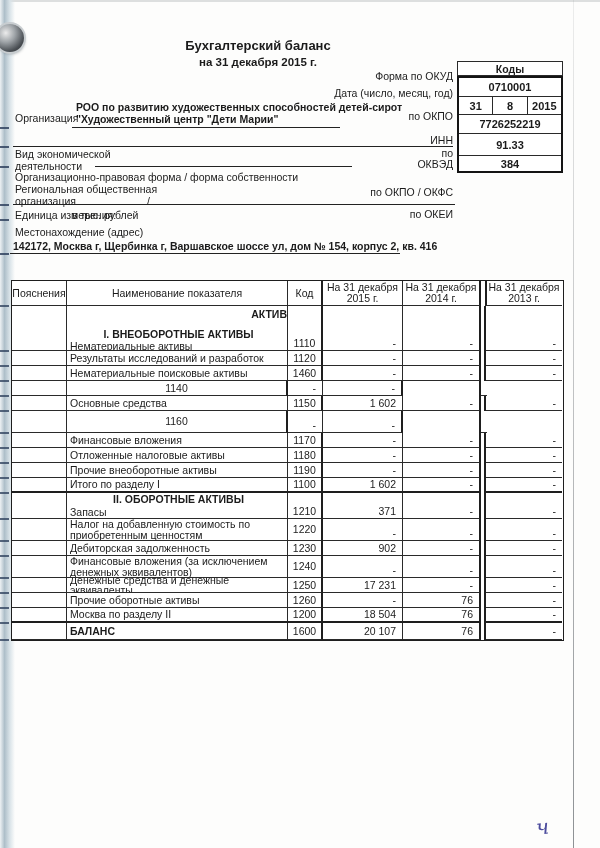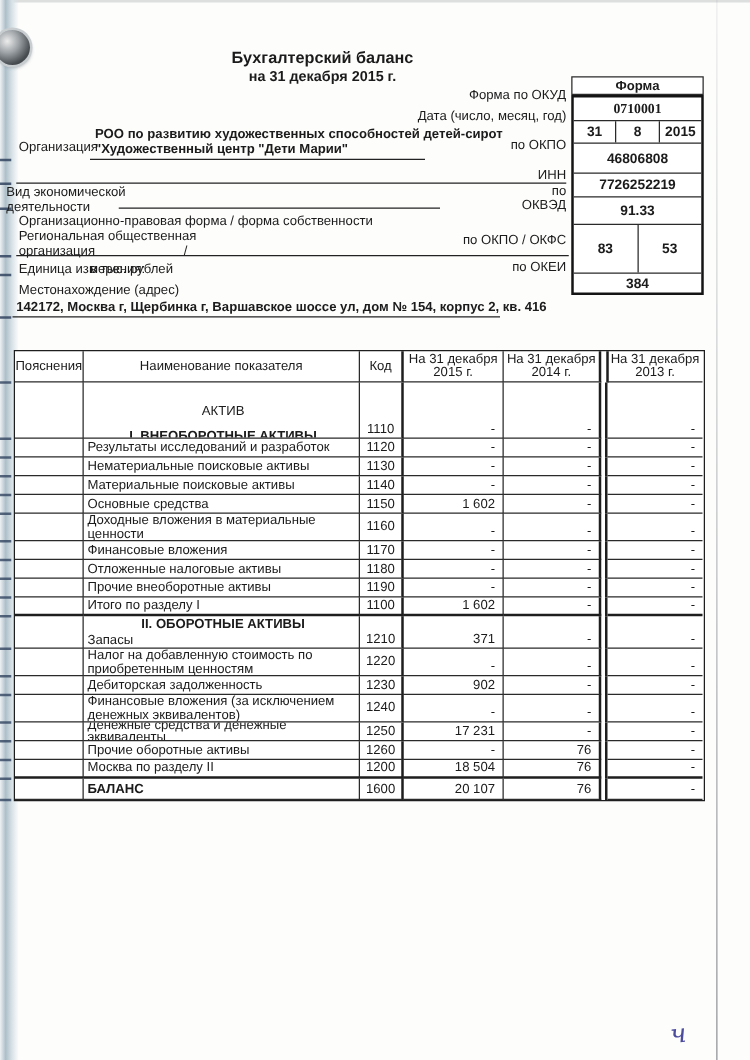--- a/index.html
+++ b/index.html
@@ -29,21 +29,21 @@
   .b{font-weight:bold;}
   .rlabel{position:absolute;right:147px;text-align:right;font-size:10.5px;line-height:11px;white-space:nowrap;}
   .uline{position:absolute;height:1px;background:#222;}
 
   
   .codes{position:absolute;left:457px;top:61px;width:106px;font-size:11px;}
   .codes-head{height:13px;border:1px solid #2a2a2a;display:flex;align-items:center;justify-content:center;
     font-weight:bold;font-size:10.5px;background:#fff;}
   .codes-box{border:2px solid #141414;background:#fff;}
   .crow{display:flex;align-items:center;justify-content:center;font-weight:bold;border-top:1px solid #2a2a2a;}
-  .crow:first-child{border-top:none;font-family:Liberation Serif, serif;}
+  .crow:first-child{border-top:none;}
   .dcell{flex:1;display:flex;align-items:center;justify-content:center;height:100%;}
   .dcell.mid{border-left:1px solid #2a2a2a;border-right:1px solid #2a2a2a;}
   .half{flex:1;display:flex;align-items:center;justify-content:center;height:100%;}
   .half.second{border-left:1px solid #2a2a2a;}
   .h18{height:18px}.h17{height:17px}.h23{height:23px}.h21{height:21px}.h38{height:38px}.h15{height:15px}
 
   
   .btable{position:absolute;left:11px;top:280px;width:551px;border:1.5px solid #1e1e1e;background:#fff;}
   .trow{display:grid;grid-template-columns:55px 221px 35px 80px 78px 5px 76px;height:15px;position:relative;}
   .trow::after{content:"";position:absolute;left:-12px;bottom:-1px;width:9px;height:2px;background:#31435f;opacity:.8;}
@@ -60,21 +60,21 @@
   .thead .cell.nm{padding-left:2px;justify-content:center;}
   .tall1{height:45px;}
   .tall2{height:26px;}
   .two{height:22px;}
   .balance{height:17px;}
   .balance .nmtext{font-weight:bold;}
   .tall1 .cell,.tall2 .cell{align-items:flex-end;}
   .tall1 .cell.val,.tall2 .cell.val,.two .cell.val{align-items:flex-end;padding-bottom:2px;}
   .tall1 .cell.code,.tall2 .cell.code{padding-bottom:2px;}
   .tall1 .cell.nm,.tall2 .cell.nm{display:block;}
-  .secA{text-align:center;font-weight:normal;margin:18px 0 9px;}
+  .secA{text-align:right;font-weight:bold;margin:3px 0 9px;}
   .secB{text-align:center;font-weight:bold;margin:1px 0 2px;}
   .sec-end .cell{border-bottom-width:2px;border-bottom-color:#1e1e1e;}
   .nmtext{display:block;}
 
   
   .hand{position:absolute;left:536px;top:815px;font-family:"DejaVu Serif",serif;font-style:italic;
     font-size:21px;color:#4c4c9d;transform:rotate(-6deg);}
 </style>
 </head>
 <body>
@@ -101,49 +101,44 @@
   <div class="rlabel" style="top:111px">по ОКПО</div>
   <div class="rlabel" style="top:135px">ИНН</div>
   <div class="rlabel" style="top:148px">
     <div>по</div>
     <div>ОКВЭД</div>
   </div>
   <div class="rlabel" style="top:187px">по ОКПО / ОКФС</div>
   <div class="rlabel" style="top:209px">по ОКЕИ</div>
 
   <div class="codes">
-    <div class="codes-head">Форма</div>
+    <div class="codes-head">Коды</div>
     <div class="codes-box">
       <div class="crow h18">0710001</div>
       <div class="crow h17">
         <span class="dcell">31</span>
         <span class="dcell mid">8</span>
         <span class="dcell">2015</span>
       </div>
-      <div class="crow h23">46806808</div>
       <div class="crow h18">7726252219</div>
       <div class="crow h21">91.33</div>
-      <div class="crow h38">
-        <span class="half">83</span>
-        <span class="half second">53</span>
-      </div>
       <div class="crow h15">384</div>
     </div>
   </div>
 
   <div class="f" style="left:15px;top:112px">Организация</div>
   <div class="f b" style="left:76px;top:101px">
     <div>РОО по развитию художественных способностей детей-сирот</div>
     <div>"Художественный центр "Дети Марии"</div>
   </div>
   <div class="uline" style="left:72px;top:127px;width:268px"></div>
 
   <div class="uline" style="left:13px;top:146px;width:440px"></div>
 
-  <div class="f" style="left:5px;top:148px">
+  <div class="f" style="left:15px;top:148px">
     <div>Вид экономической</div>
     <div>деятельности</div>
   </div>
   <div class="uline" style="left:95px;top:166px;width:257px"></div>
 
   <div class="f" style="left:15px;top:171px">Организационно-правовая форма / форма собственности</div>
   <div class="f" style="left:15px;top:183px">Региональная общественная</div>
   <div class="f" style="left:15px;top:195px">организация</div>
   <div class="f" style="left:147px;top:195px">/</div>
   <div class="uline" style="left:13px;top:204px;width:442px"></div>
@@ -188,53 +183,47 @@
           <div class="cell val v0">-</div>
           <div class="cell val v1">-</div>
           <div class="cell gap"></div>
           <div class="cell val v2">-</div>
         </div>
         <div class="trow">
           <div class="cell notes"></div>
           <div class="cell nm">
             <div class="nmtext">Нематериальные поисковые активы</div>
           </div>
-          <div class="cell code">1130</div>
-          <div class="cell val v0">-</div>
-          <div class="cell val v1">-</div>
-          <div class="cell gap"></div>
-          <div class="cell val v2">-</div>
-        </div>
-        <div class="trow">
-          <div class="cell notes"></div>
-          <div class="cell nm">
-            <div class="nmtext">Материальные поисковые активы</div>
-          </div>
+          <div class="cell code">1460</div>
+          <div class="cell val v0">-</div>
+          <div class="cell val v1">-</div>
+          <div class="cell gap"></div>
+          <div class="cell val v2">-</div>
+        </div>
+        <div class="trow">
+          <div class="cell notes"></div>
           <div class="cell code">1140</div>
           <div class="cell val v0">-</div>
           <div class="cell val v1">-</div>
           <div class="cell gap"></div>
           <div class="cell val v2">-</div>
         </div>
         <div class="trow">
           <div class="cell notes"></div>
           <div class="cell nm">
             <div class="nmtext">Основные средства</div>
           </div>
           <div class="cell code">1150</div>
           <div class="cell val v0">1 602</div>
           <div class="cell val v1">-</div>
           <div class="cell gap"></div>
           <div class="cell val v2">-</div>
         </div>
         <div class="trow two">
           <div class="cell notes"></div>
-          <div class="cell nm">
-            <div class="nmtext">Доходные вложения в материальные ценности</div>
-          </div>
           <div class="cell code">1160</div>
           <div class="cell val v0">-</div>
           <div class="cell val v1">-</div>
           <div class="cell gap"></div>
           <div class="cell val v2">-</div>
         </div>
         <div class="trow">
           <div class="cell notes"></div>
           <div class="cell nm">
             <div class="nmtext">Финансовые вложения</div>

